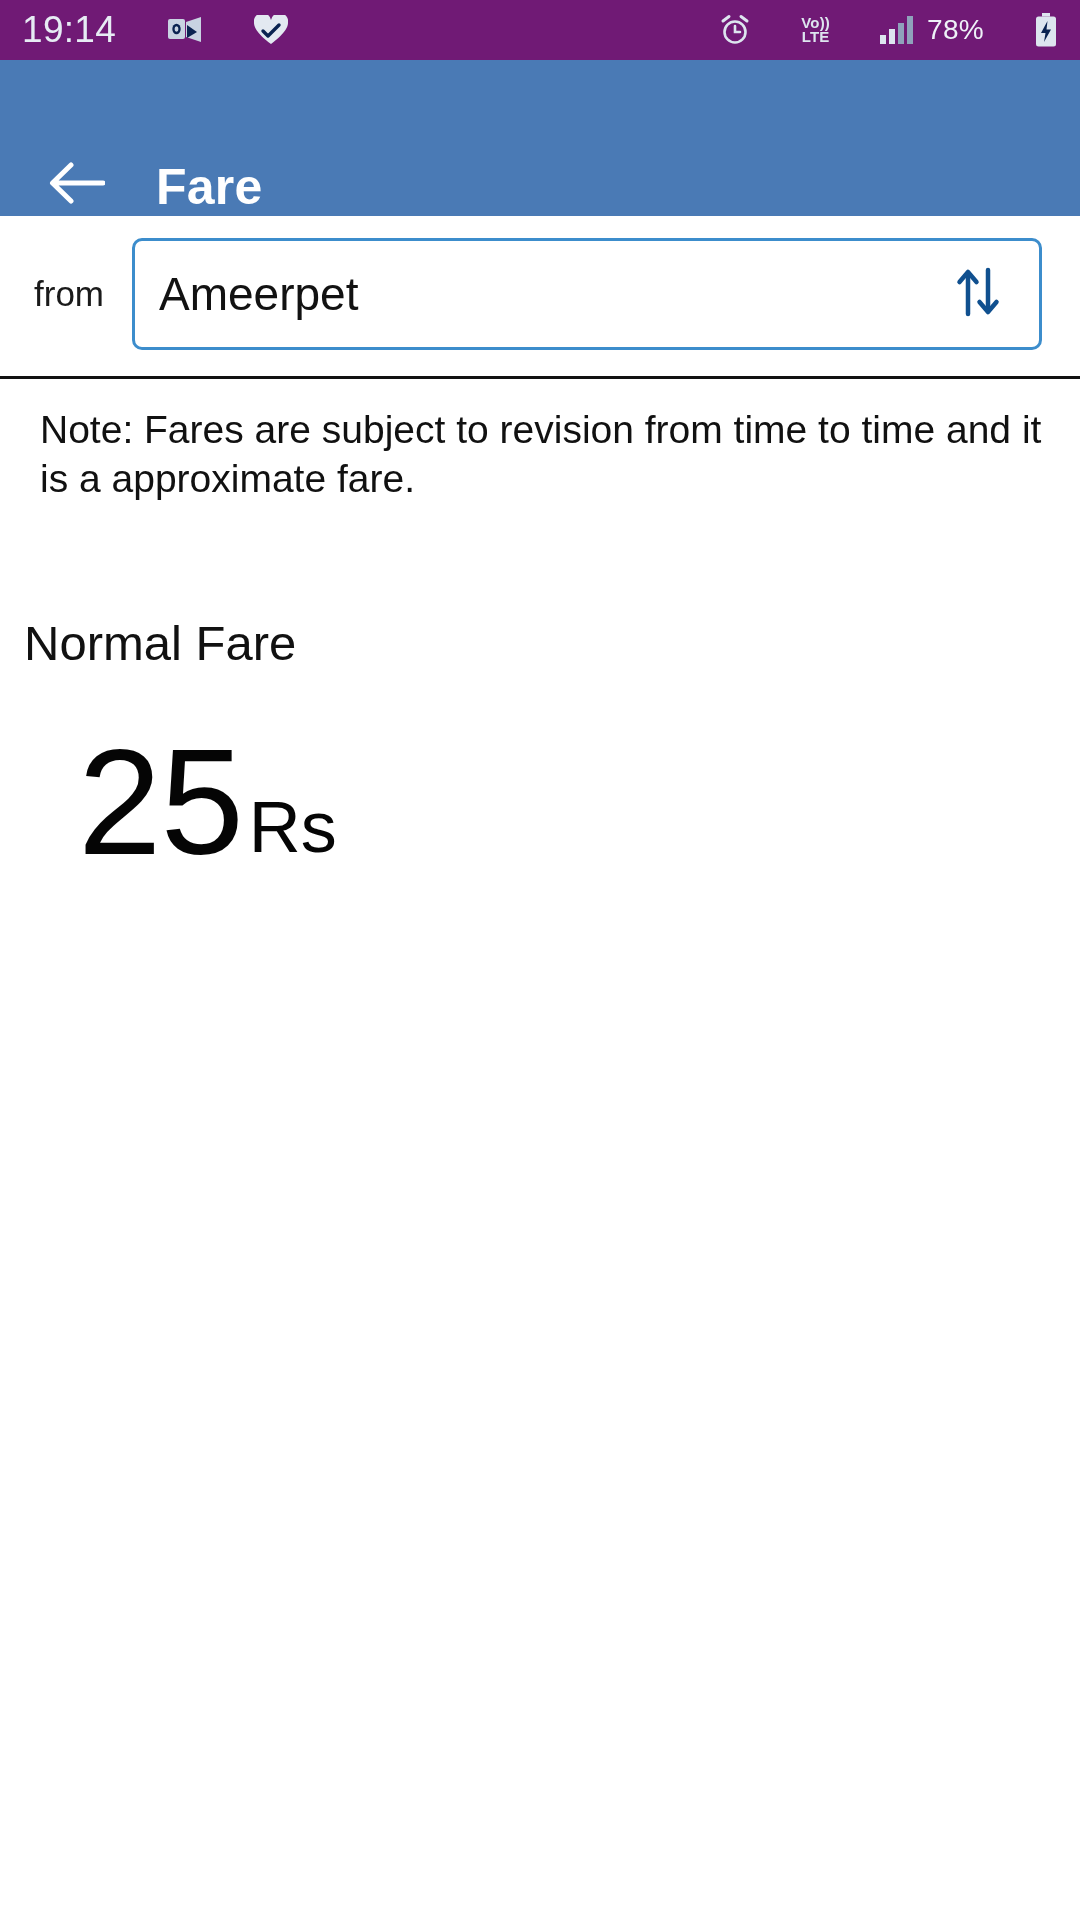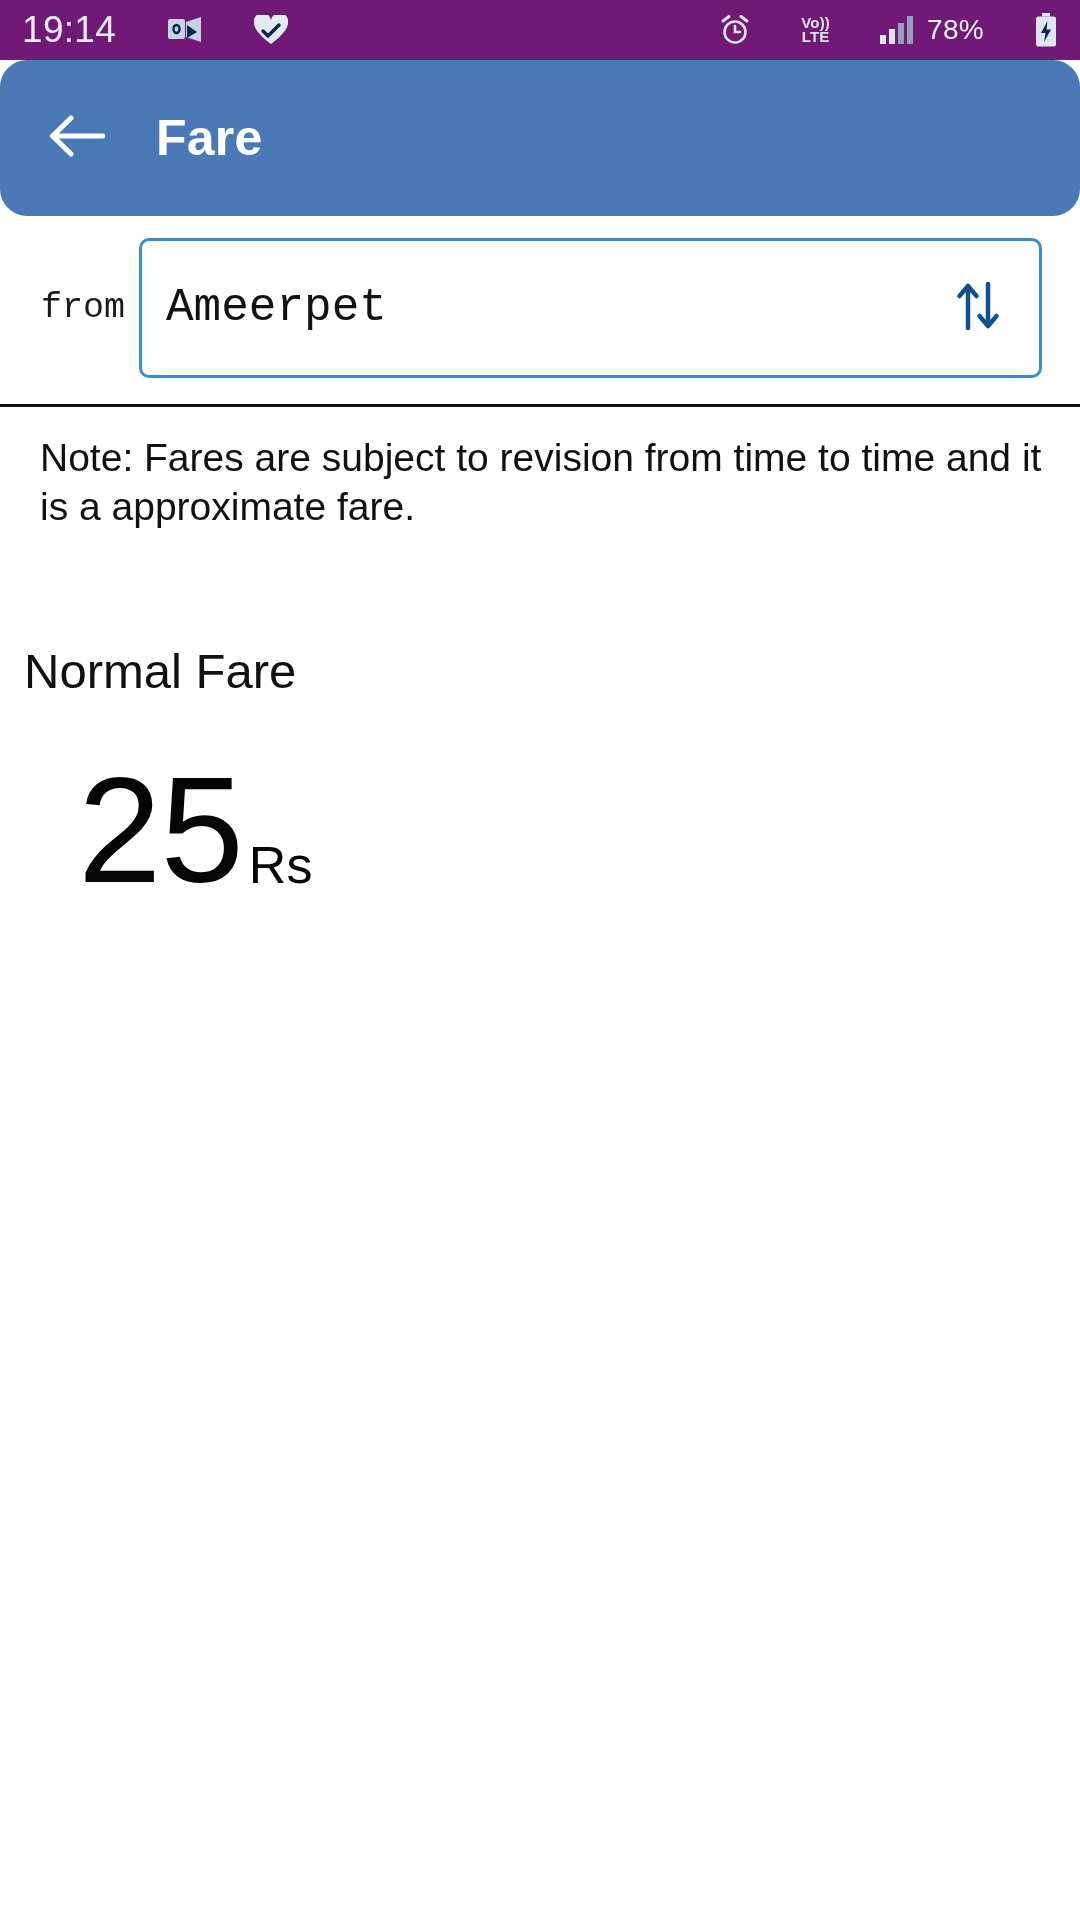--- a/index.html
+++ b/index.html
@@ -29,43 +29,41 @@
   .bars i{ display:block; width:6px; background:#b9c6d8; }
   .bars i:nth-child(1){ height:9px; background:#dde5ef; }
   .bars i:nth-child(2){ height:15px; background:#dde5ef; }
   .bars i:nth-child(3){ height:21px; background:#8fa2bb; }
   .bars i:nth-child(4){ height:28px; background:#8fa2bb; }
 
   
   .appbar{
     height:156px; width:100%;
     background:#4a7ab5;
-    display:flex; align-items:center;
-    padding:16px 46px;
+    display:flex; align-items:flex-end;
+    padding:0 46px;
     gap:48px;
-    border-radius:27px;
   }
   .back-btn{ width:62px; height:62px; display:flex; align-items:center; justify-content:center; cursor:pointer; }
   .appbar-title{ font-size:50px; font-weight:bold; color:#ffffff; letter-spacing:.2px; }
 
   
   .form{
-    padding:22px 38px 26px 17px;
+    padding:22px 38px 26px 10px;
     border-bottom:3px solid #111111;
-    font-family:Liberation Mono, monospace;
   }
   .field-row{ display:flex; align-items:center; gap:0; }
   .field-row + .field-row{ margin-top:36px; }
   .field-label{
     width:122px; flex:0 0 122px;
     font-size:35px; color:#1a1a1a;
     text-align:left; padding-left:24px;
   }
   .field-box{
-    flex:1; height:140px;
+    flex:1; height:112px;
     border:3px solid #3c8dcc; border-radius:10px;
     background:#ffffff;
     display:flex; align-items:center;
     padding:0 26px 0 24px;
   }
   .field-value{ font-size:46px; color:#121212; flex:1; }
   .swap-btn{ width:70px; height:70px; display:flex; align-items:center; justify-content:center; cursor:pointer; }
 
   
   .note{
@@ -77,21 +75,21 @@
   
   .fare-heading{
     margin:112px 0 0 24px;
     font-size:49px; color:#111111;
   }
   .fare-amount{
     margin:62px 0 0 78px;
     display:flex; align-items:flex-end; gap:6px;
   }
   .fare-value{ font-size:150px; line-height:.92; color:#050505; letter-spacing:-1px; }
-  .fare-unit{ font-size:52px; line-height:1; color:#050505; padding-bottom:8px; }
+  .fare-unit{ font-size:72px; line-height:1; color:#050505; padding-bottom:8px; }
 </style>
 </head>
 <body>
 
 <div class="statusbar">
   <div class="sb-left">
     <span class="sb-time">19:14</span>
     <span class="ico">
       <svg width="34" height="28" viewBox="0 0 34 28">
         <rect x="0" y="3" width="17" height="20" rx="2" fill="#c8d3e2"></rect>

